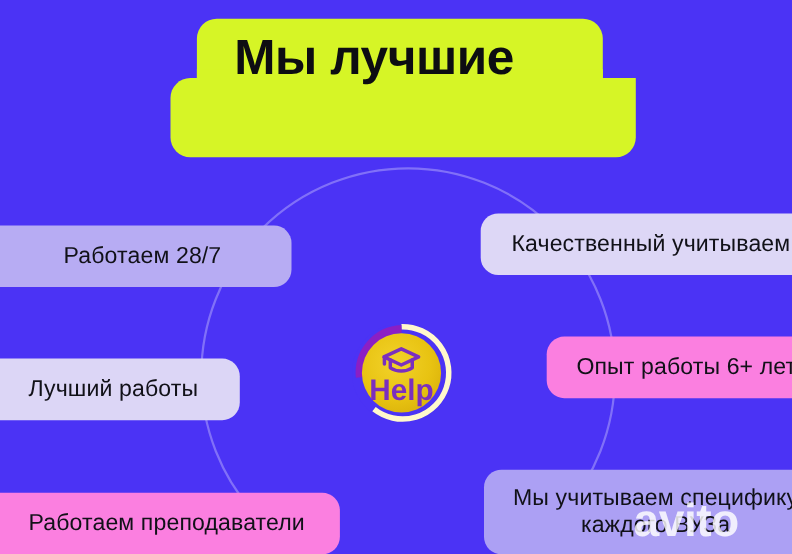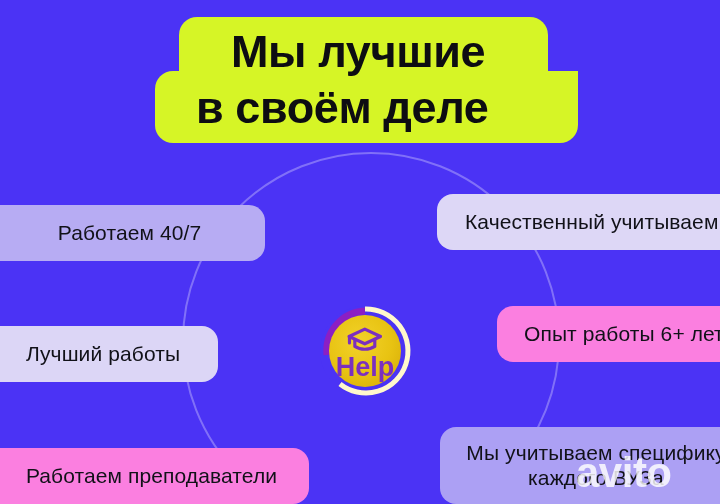--- a/index.html
+++ b/index.html
@@ -64,21 +64,21 @@
   .title-line {
     position: absolute;
     color: #0d0d12;
     font-weight: 800;
     font-size: 45px;
     letter-spacing: -0.4px;
     line-height: 1;
     white-space: nowrap;
     z-index: 4;
   }
-  #title-line-1 { left: 213px; top: 29px; margin-left: 18px; }
+  #title-line-1 { left: 213px; top: 29px; }
   #title-line-2 { left: 196px; top: 85px; }
 
   
   .chip {
     position: absolute;
     box-sizing: border-box;
     border-radius: 16px;
     display: flex;
     align-items: center;
     color: #111118;
@@ -153,21 +153,21 @@
   }
   #chip-specifics .chip-text {
     width: 272px;
     text-align: center;
   }
 
   
   #logo {
     position: absolute;
     left: 318px;
-    top: 304px;
+    top: 292px;
     width: 94px;
     height: 94px;
     z-index: 5;
     text-decoration: underline;
   }
   #logo svg { display: block; }
 
   
   #watermark {
     position: absolute;
@@ -186,24 +186,23 @@
 <body>
 
 <div id="stage">
 
   <div id="circle-outer" class="deco-circle"></div>
 
   <div id="title-plate-1" class="title-plate"></div>
   <div id="title-join"></div>
   <div id="title-plate-2" class="title-plate"></div>
   <div id="title-line-1" class="title-line">Мы лучшие</div>
-  <div id="title-line-2" class="title-line">в своём деле</div>
 
   <div id="chip-24-7" class="chip">
-    <span class="chip-text">Работаем 40/7</span>
+    <span class="chip-text">Работаем 28/7</span>
   </div>
 
   <div id="chip-service" class="chip">
     <span class="chip-text">Лучший работы</span>
   </div>
 
   <div id="chip-teachers" class="chip">
     <span class="chip-text">Работаем преподаватели</span>
   </div>
 

